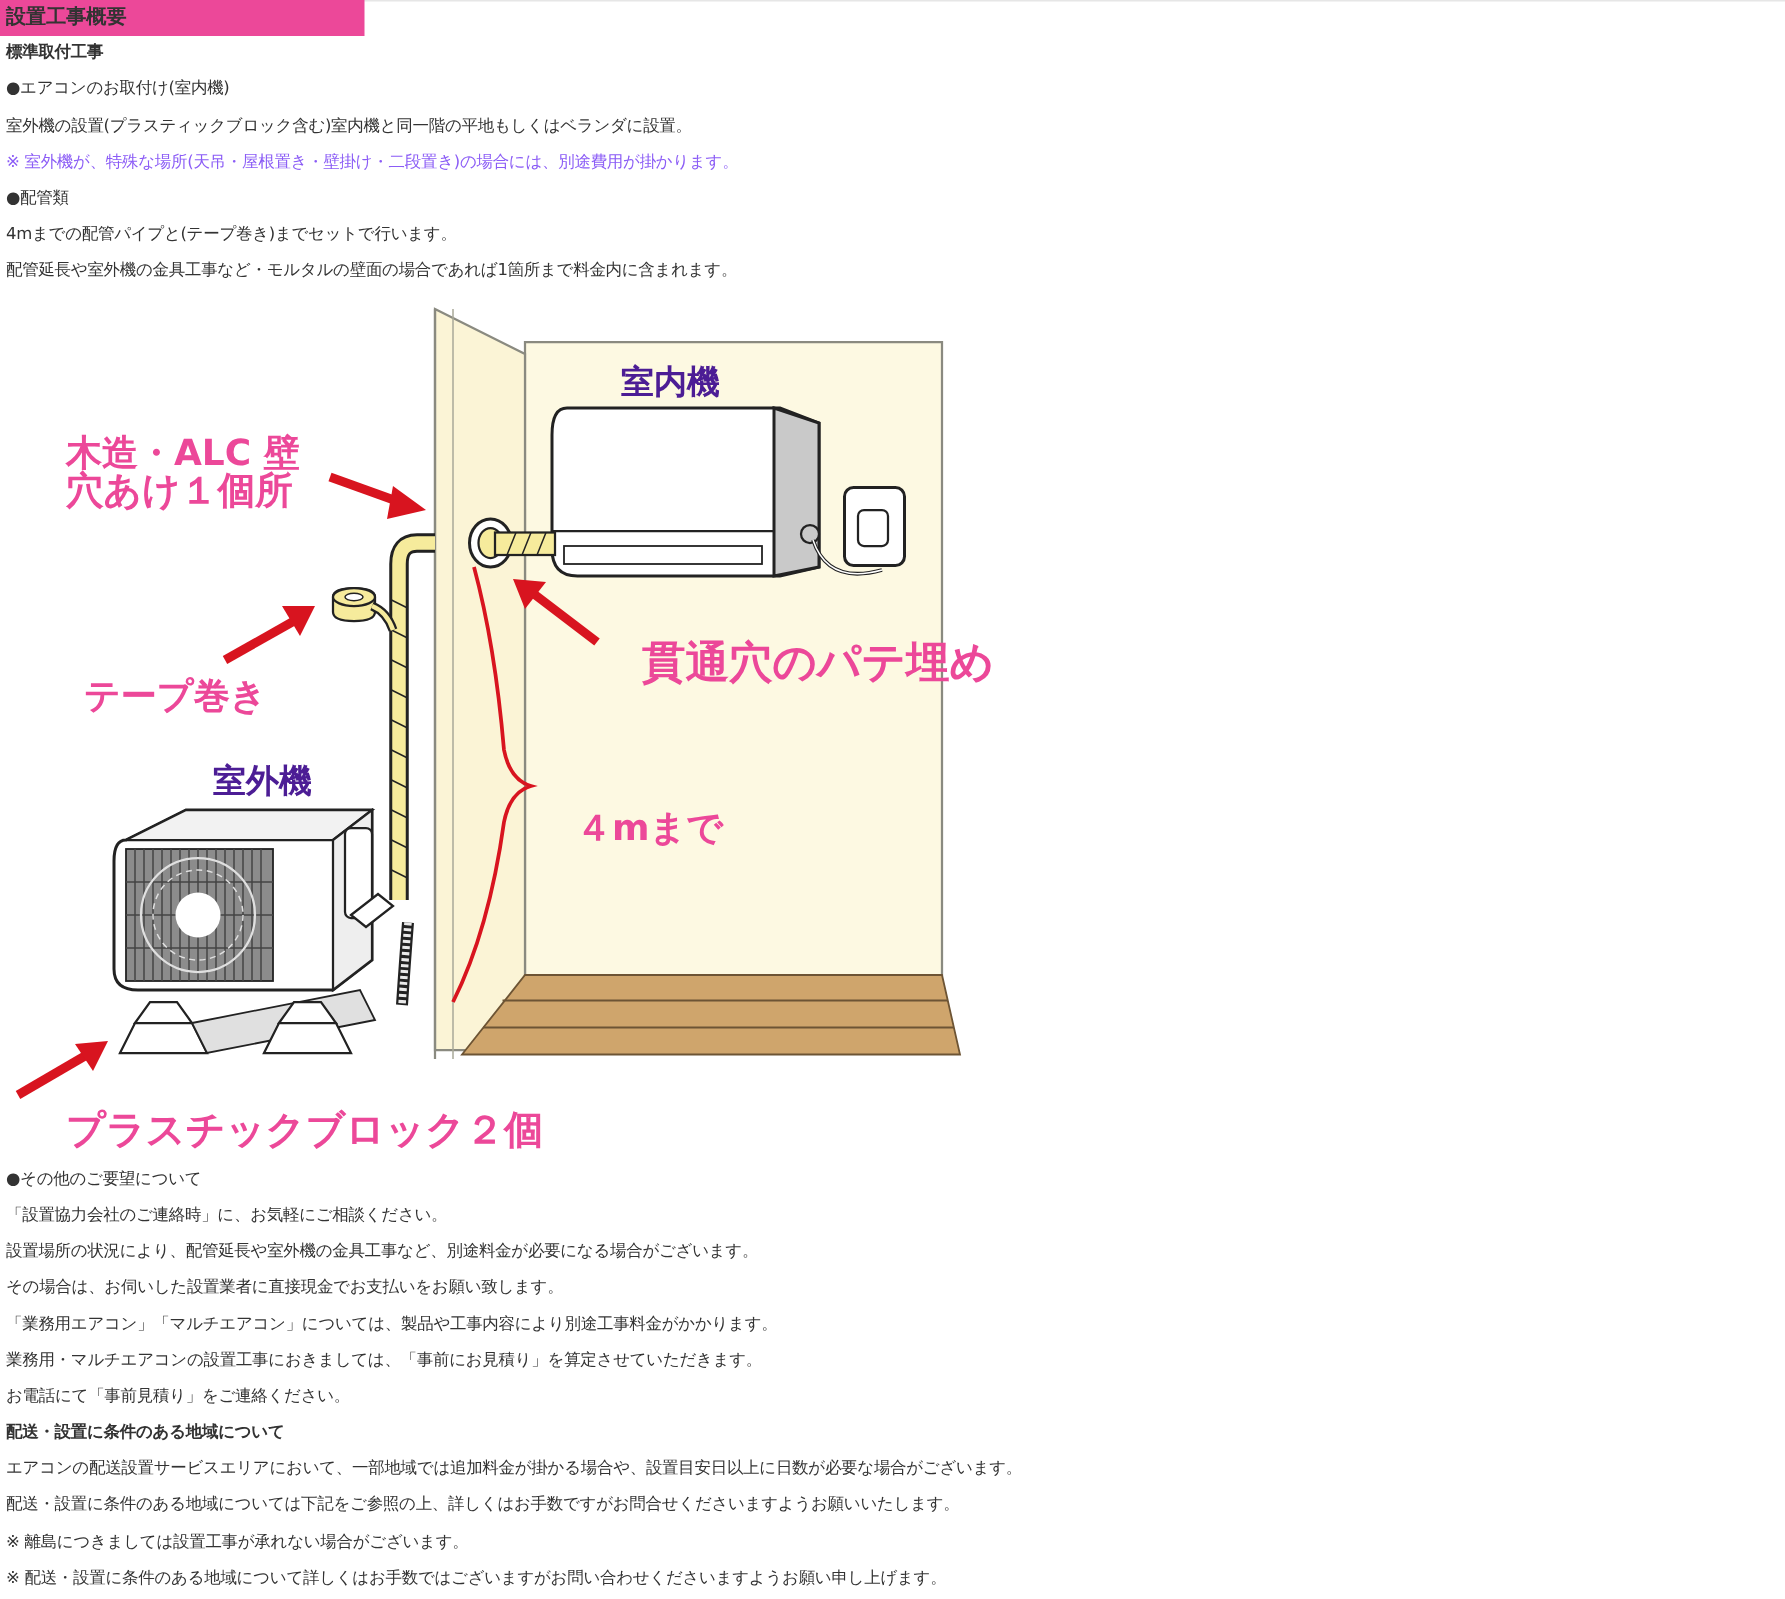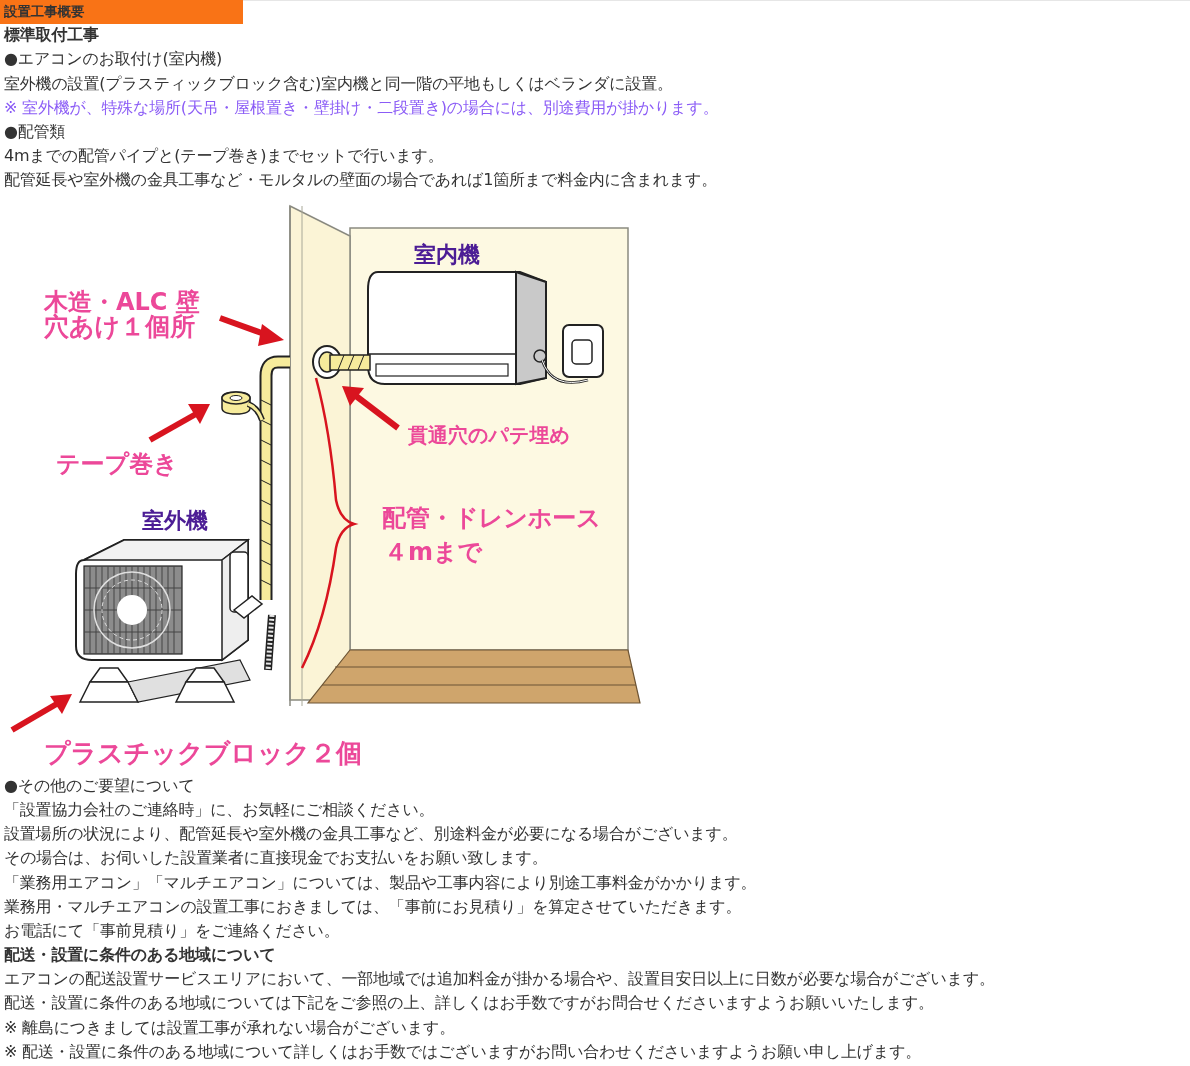--- a/index.html
+++ b/index.html
@@ -3,27 +3,27 @@
 <meta charset="utf-8">
 <style>
   html, body { margin: 0; padding: 0; background: #ffffff; }
   body {
     width: 1190px; height: 1066px; overflow: hidden; position: relative;
     font-family: "DejaVu Sans", "Liberation Sans", sans-serif;
     color: #333333;
   }
   .top-rule { position: absolute; left: 0; top: 0; width: 1190px; height: 1px; background: #e6e6e6; }
   .line {
-    position: absolute; left: 4px; font-size: 16px; line-height: 24px; height: 24px;
+    position: absolute; left: 4px; font-size: 11px; line-height: 24px; height: 24px;
     white-space: nowrap; letter-spacing: -0.2px;
   }
   .bold { font-weight: bold; }
   .red { color: #8b5cf6; }
   .section-header {
-    position: absolute; left: 0; top: 0; width: 243px; height: 24px; background: #f97316;
+    position: absolute; left: 0; top: 0; width: 243px; height: 24px; background: #ec4899;
   }
   .section-header span { position: absolute; left: 4px; top: 0; line-height: 24px; font-size: 13.4px; font-weight: bold; }
 
   
   .diagram { position: absolute; left: 0; top: 198px; width: 660px; height: 575px; }
   .dlabel {
     position: absolute; font-weight: bold; white-space: nowrap; font-family: "DejaVu Sans", sans-serif;
   }
   .dlabel.red { color: #ec4899; }
   .dlabel.gray { color: #4c1d95; }
@@ -147,24 +147,23 @@
       <polygon points="342,386 364,388 350,406" stroke="none"></polygon>
       <line x1="12" y1="730" x2="60" y2="702" stroke-width="6"></line>
       <polygon points="72,694 50,696 62,714" stroke="none"></polygon>
     </g>
   </svg>
 
   
   <div class="dlabel gray" style="left:414px; top:42px; font-size:22px;">室内機</div>
   <div class="dlabel red" style="left:44px; top:88px; font-size:24px;">木造・ALC 壁</div>
   <div class="dlabel red" style="left:44px; top:112px; font-size:25px;">穴あけ１個所</div>
-  <div class="dlabel red" style="left:408px; top:224px; font-size:20px;">貫通穴のパテ埋め</div>
+  <div class="dlabel red" style="left:428px; top:224px; font-size:29px;">貫通穴のパテ埋め</div>
   <div class="dlabel red" style="left:56px; top:250px; font-size:24px;">テープ巻き</div>
   <div class="dlabel gray" style="left:142px; top:308px; font-size:22px;">室外機</div>
-  <div class="dlabel red" style="left:382px; top:304px; font-size:24px;">配管・ドレンホース</div>
   <div class="dlabel red" style="left:384px; top:338px; font-size:24px;">４mまで</div>
   <div class="dlabel red" style="left:0px; top:538px; font-size:26px;margin-left:44px;">プラスチックブロック２個</div>
 </div>
 
 <div class="line" style="top:774px">●その他のご要望について</div>
 <div class="line" style="top:798px">「設置協力会社のご連絡時」に、お気軽にご相談ください。</div>
 <div class="line" style="top:822px">設置場所の状況により、配管延長や室外機の金具工事など、別途料金が必要になる場合がございます。</div>
 <div class="line" style="top:846px">その場合は、お伺いした設置業者に直接現金でお支払いをお願い致します。</div>
 <div class="line" style="top:871px">「業務用エアコン」「マルチエアコン」については、製品や工事内容により別途工事料金がかかります。</div>
 <div class="line" style="top:895px">業務用・マルチエアコンの設置工事におきましては、「事前にお見積り」を算定させていただきます。</div>

